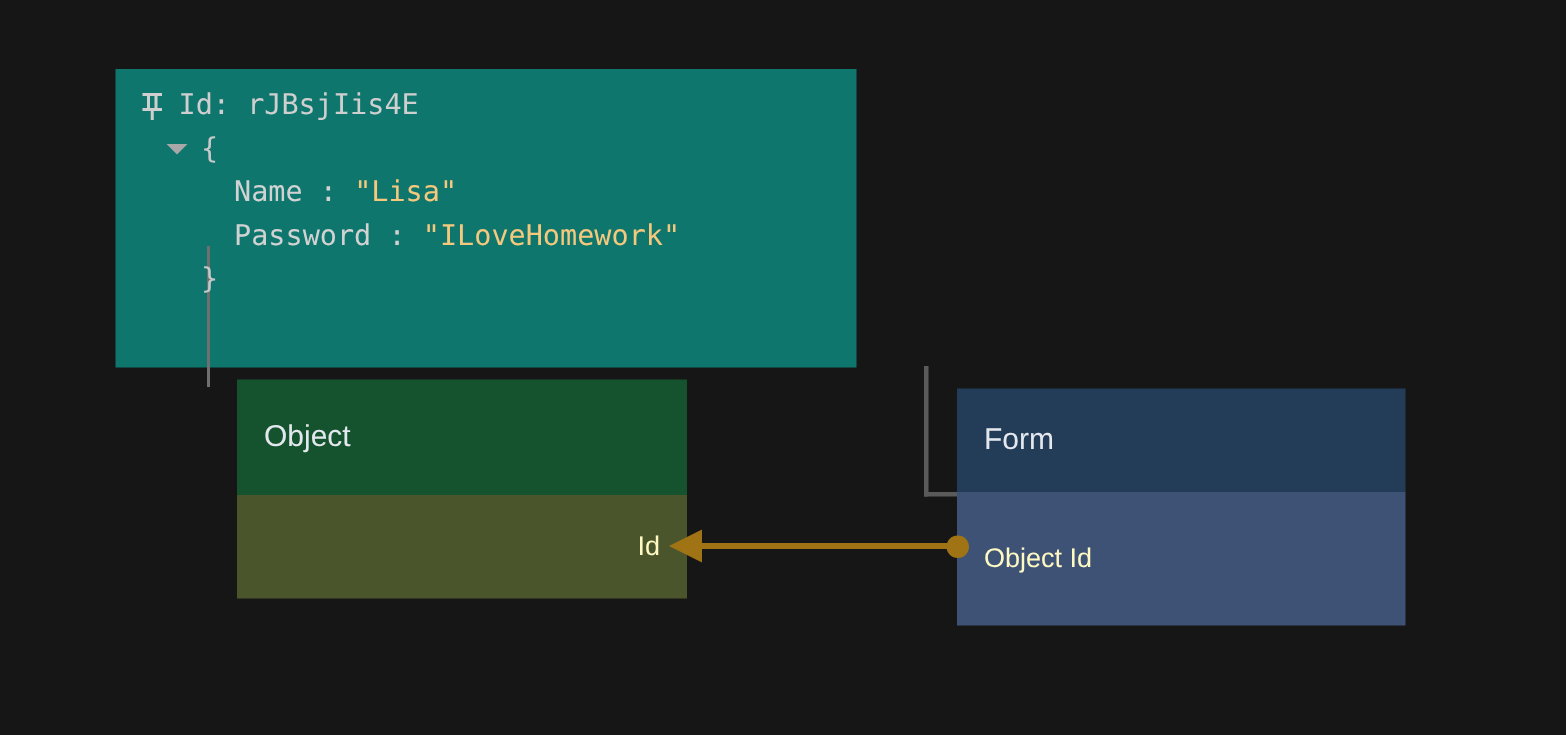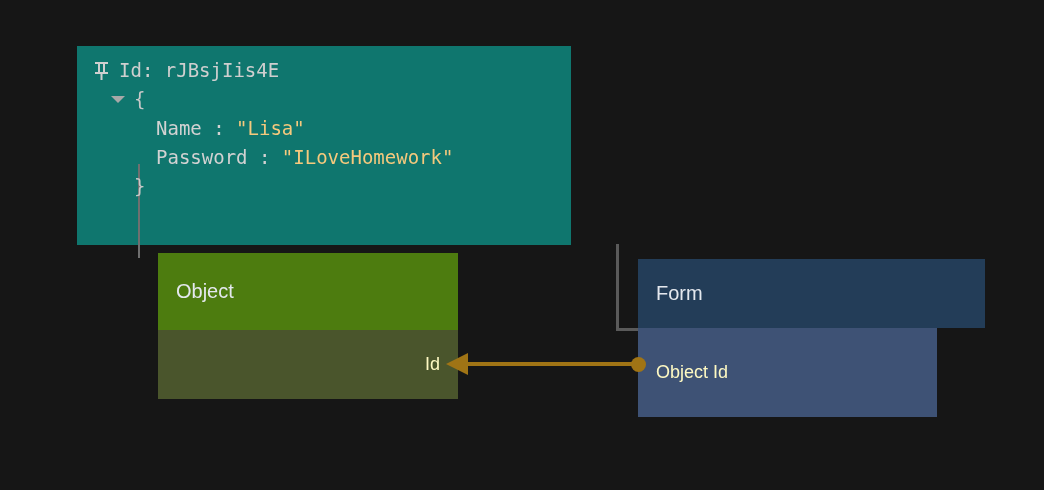--- a/index.html
+++ b/index.html
@@ -100,34 +100,34 @@
     font-size: 18px;
     color: #fef9c3;
     box-sizing: border-box;
     height: 100%;
   }
   .row-right { justify-content: flex-end; }
 
   
   #object-header {
     left: 158px; top: 253px; width: 300px; height: 77px;
-    background: #4d7c0f;
+    background: #14532d;
   }
   #object-row-id {
     left: 158px; top: 330px; width: 300px; height: 69px;
     background: #4a552c;
   }
   
   #group-header {
     left: 599px; top: 167px; width: 298px; height: 68px;
     background: #233b55;
   }
   
   #form-header {
-    left: 638px; top: 259px; width: 347px; height: 69px;
+    left: 638px; top: 259px; width: 299px; height: 69px;
     background: #233d58;
   }
   #form-row-objectid {
     left: 638px; top: 328px; width: 299px; height: 89px;
     background: #3e5275;
   }
 
   
   .elbow-v {
     position: absolute;

